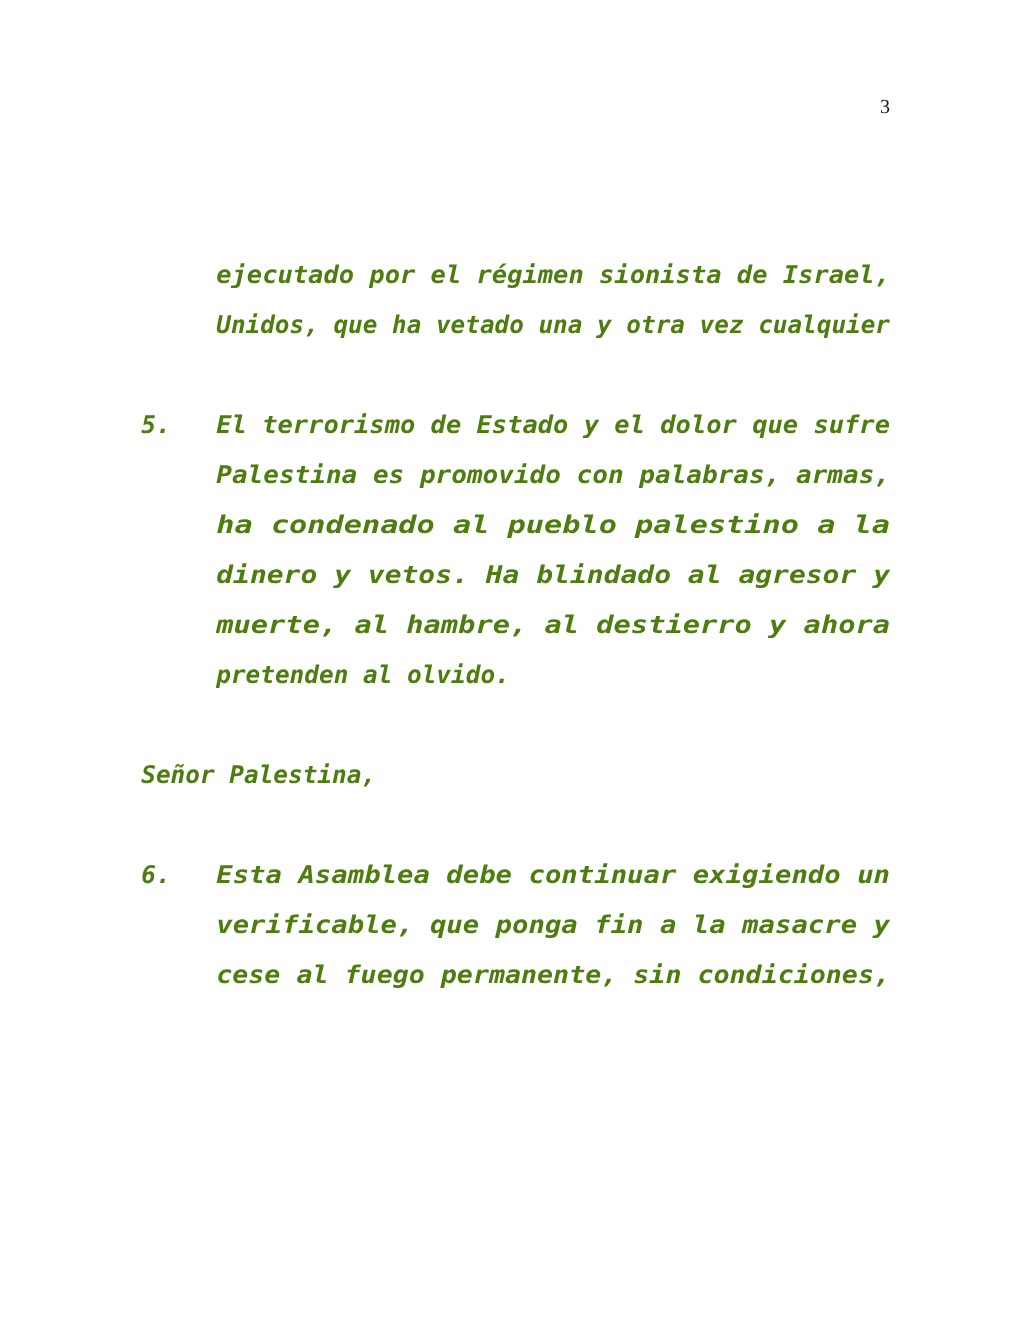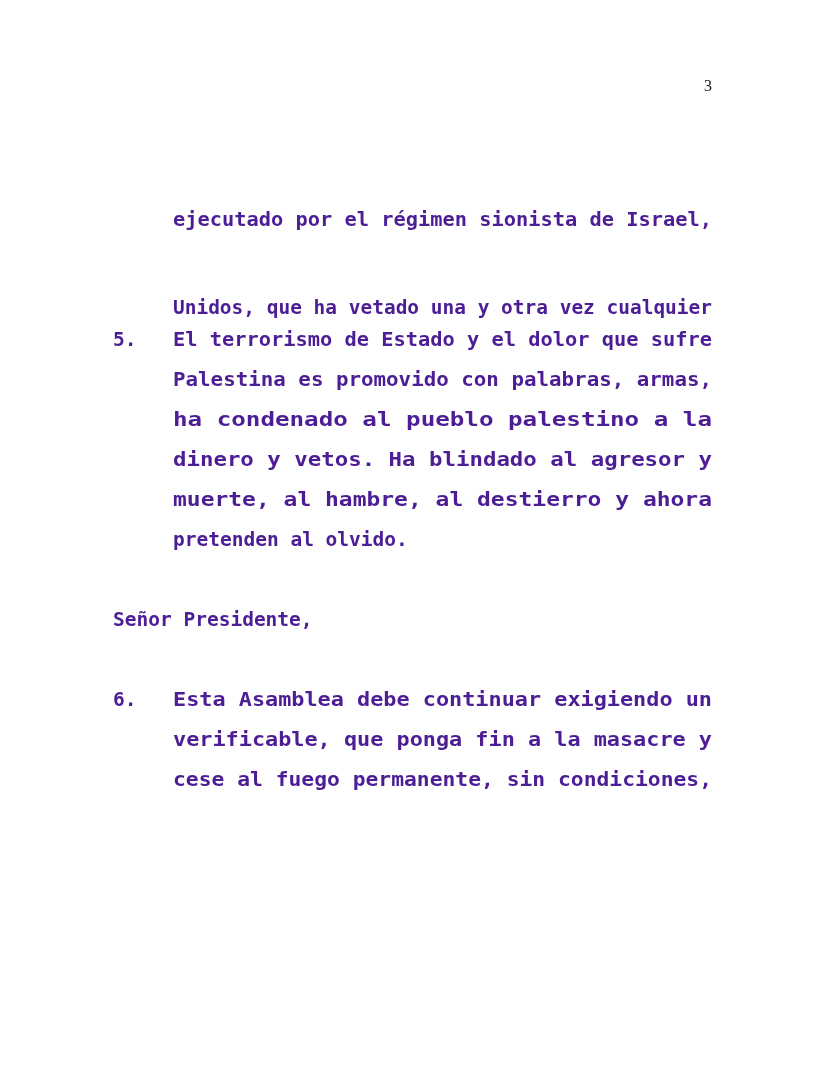--- a/index.html
+++ b/index.html
@@ -39,22 +39,23 @@
     width: 599px;
   }
 
   
   .line {
     height: 40px;
     line-height: 40px;
     white-space: pre;
     font-weight: bold;
     font-size: 19.5px;
-    color: #4c1d95;
+    color: #4d7c0f;
     letter-spacing: 0;
+    font-style: italic;
   }
 
   
   .line.blank {
     height: 40px;
   }
 
   
   .line-inner {
     display: flex;
@@ -76,29 +77,29 @@
 </style>
 </head>
 <body>
 
 <div class="page">
 
   <div class="page-number">3</div>
 
   <div class="body-text" id="body-text">
       <div class="line"><div class="line-inner"><span class="marker"></span><span class="just" style="transform: scaleX(1.04344);">ejecutado por el régimen sionista de Israel,</span></div></div>
-      <div class="line"><div class="line-inner"><span class="marker"></span><span class="just" style="transform: scaleX(0.998062); margin-top: 48px;">Unidos, que ha vetado una y otra vez cualquier</span></div></div>
+      <div class="line"><div class="line-inner"><span class="marker"></span><span class="just" style="transform: scaleX(0.998062);">Unidos, que ha vetado una y otra vez cualquier</span></div></div>
       <div class="line blank"></div>
       <div class="line"><div class="line-inner"><span class="marker">5.</span><span class="just" style="transform: scaleX(1.04344);">El terrorismo de Estado y el dolor que sufre</span></div></div>
       <div class="line"><div class="line-inner"><span class="marker"></span><span class="just" style="transform: scaleX(1.06769);">Palestina es promovido con palabras, armas,</span></div></div>
       <div class="line"><div class="line-inner"><span class="marker"></span><span class="just" style="transform: scaleX(1.24082);">ha condenado al pueblo palestino a la</span></div></div>
       <div class="line"><div class="line-inner"><span class="marker"></span><span class="just" style="transform: scaleX(1.14776);">dinero y vetos. Ha blindado al agresor y</span></div></div>
       <div class="line"><div class="line-inner"><span class="marker"></span><span class="just" style="transform: scaleX(1.17718);">muerte, al hambre, al destierro y ahora</span></div></div>
       <div class="line"><div class="line-inner"><span class="marker"></span><span class="just" style="transform: scaleX(1); text-align: center;">pretenden al olvido.</span></div></div>
       <div class="line blank"></div>
-      <div class="line"><div class="line-inner"><span class="just" style="transform: scaleX(1);">Señor Presidente,</span></div></div>
+      <div class="line"><div class="line-inner"><span class="just" style="transform: scaleX(1);">Señor Palestina,</span></div></div>
       <div class="line blank"></div>
       <div class="line"><div class="line-inner"><span class="marker">6.</span><span class="just" style="transform: scaleX(1.11978);">Esta Asamblea debe continuar exigiendo un</span></div></div>
       <div class="line"><div class="line-inner"><span class="marker"></span><span class="just" style="transform: scaleX(1.11978);">verificable, que ponga fin a la masacre y</span></div></div>
       <div class="line"><div class="line-inner"><span class="marker"></span><span class="just" style="transform: scaleX(1.0931);">cese al fuego permanente, sin condiciones,</span></div></div>
     </div>
 
 </div>
 
 </body></html>

